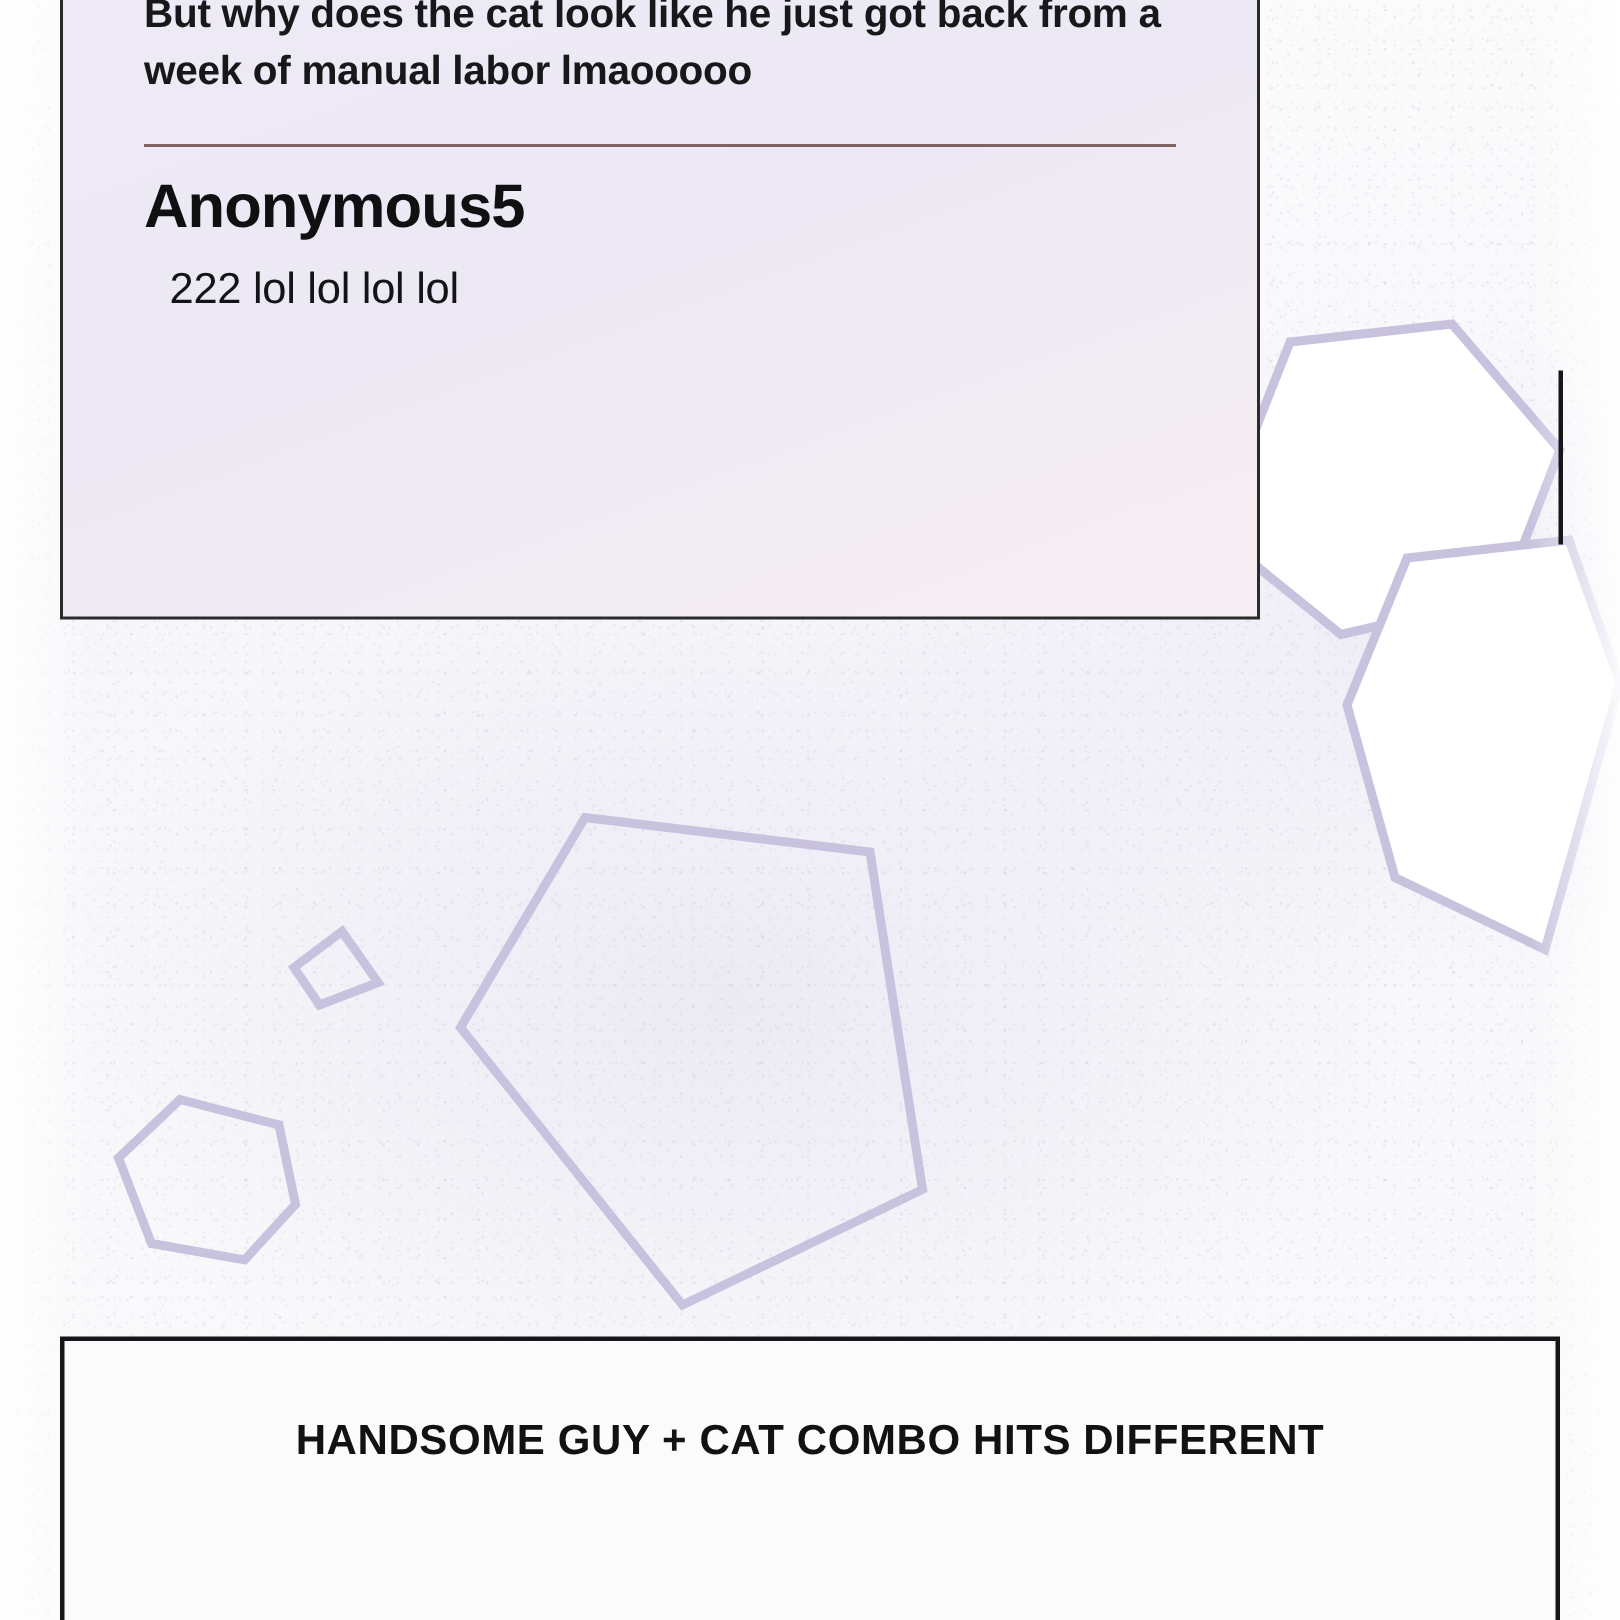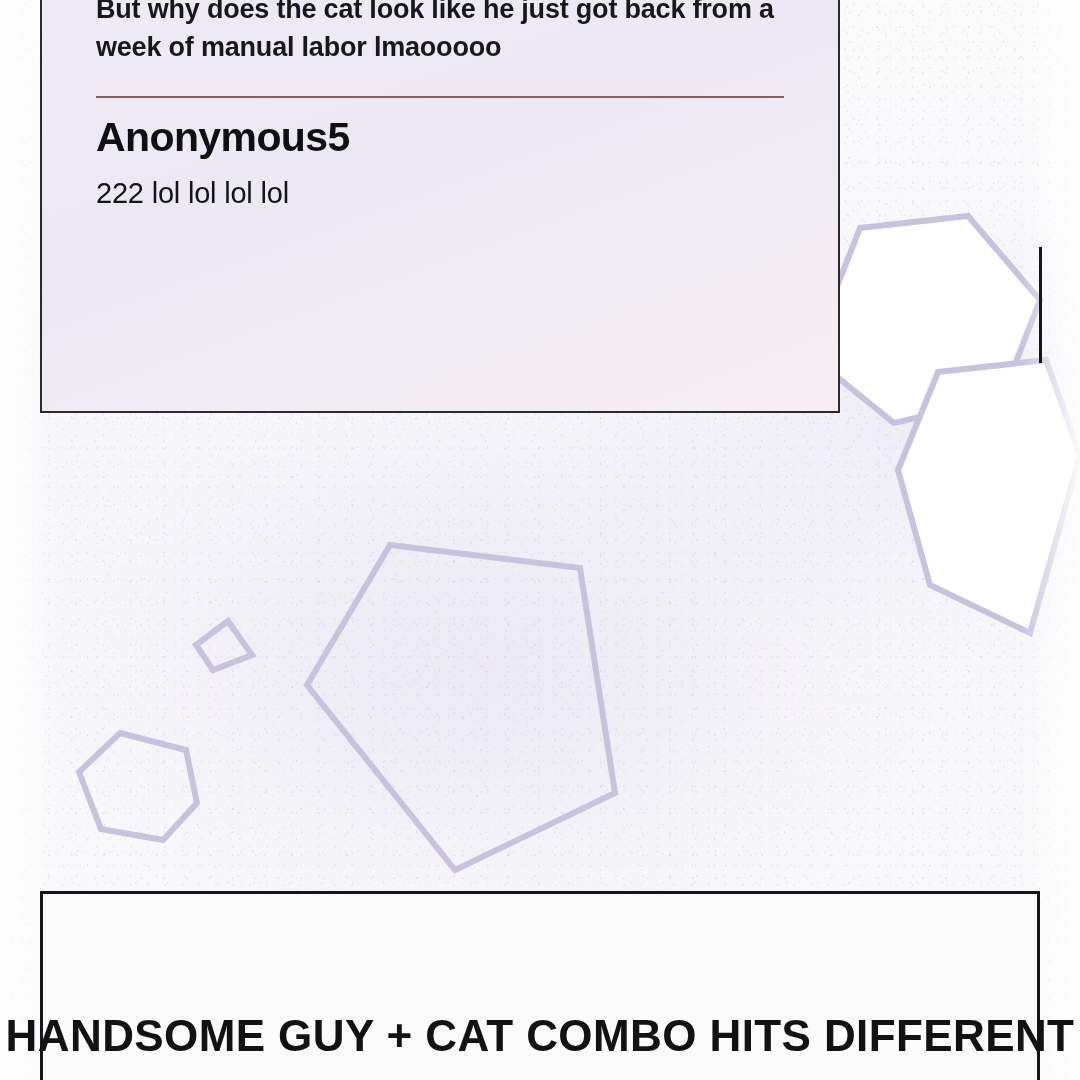--- a/index.html
+++ b/index.html
@@ -102,39 +102,40 @@
     font-weight: 700;
     color: #101012;
     letter-spacing: -0.6px;
   }
   #comment-card .reply {
     margin-top: 16px;
     font-size: 29px;
     font-weight: 400;
     color: #141416;
     letter-spacing: -0.2px;
+    margin-left: 17px;
   }
 
   
   #bottom-panel {
     position: absolute;
     left: 40px;
     top: 891px;
     width: 1000px;
     height: 240px;
     box-sizing: border-box;
     border: 3px solid #16161a;
     background: #fbfbfb;
     display: flex;
     align-items: flex-start;
     justify-content: center;
   }
   #bottom-panel .caption {
-    margin-top: 117px;
-    font-size: 44px;
+    margin-top: 50px;
+    font-size: 28px;
     font-weight: 700;
     letter-spacing: 0.4px;
     color: #121214;
     text-align: center;
     white-space: nowrap;
   }
 
   
   .edge-tick {
     position: absolute;

